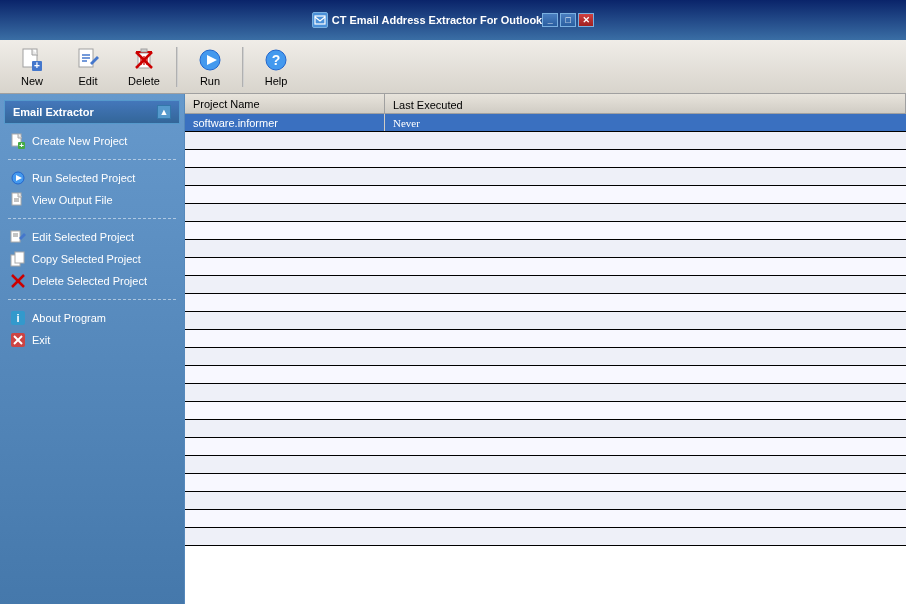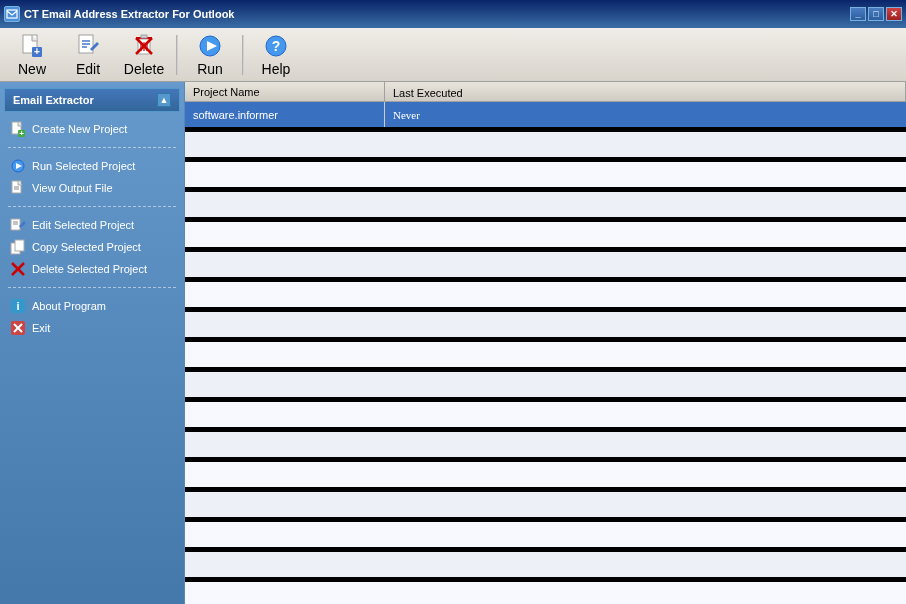--- a/index.html
+++ b/index.html
@@ -1,24 +1,24 @@
 <!DOCTYPE html>
 <html><head>
   <meta charset="utf-8">
   <style>
     * { margin: 0; padding: 0; box-sizing: border-box; }
     body { font-family: 'Tahoma', 'Arial', sans-serif; font-size: 11px; background: #d4d0c8; width: 906px; height: 604px; overflow: hidden; }
 
     
     .title-bar {
       background: linear-gradient(to bottom, #0a246a, #3a6ea5);
-      height: 28px;
-      display: flex;
-      align-items: center;
-      justify-content: space-between;
+      height: 40px;
+      display: flex;
+      align-items: center;
+      justify-content: center;
       padding: 0 4px;
       color: white;
       font-size: 11px;
       font-weight: bold;
       user-select: none;
     }
     .title-bar-left {
       display: flex;
       align-items: center;
       gap: 4px;
@@ -64,21 +64,21 @@
       cursor: pointer;
       border-radius: 2px;
       padding: 2px;
       gap: 2px;
     }
     .toolbar-icon {
       width: 28px; height: 28px;
       display: flex; align-items: center; justify-content: center;
     }
     .toolbar-label {
-      font-size: 14px;
+      font-size: 11px;
       color: #000;
     }
     .separator-v {
       width: 2px;
       height: 40px;
       background: linear-gradient(to right, #a0a0a0, #e0e0e0);
       margin: 0 2px;
     }
 
     
@@ -164,23 +164,23 @@
     }
     .col-name { width: 200px; text-align: right; }
     .col-executed { flex: 1; align-items: flex-end; }
 
     .table-body {
       flex: 1;
       overflow-y: auto;
     }
     .table-row {
       display: flex;
-      height: 30px;
-      align-items: center;
-      border-bottom: 5px solid #000000;
+      height: 18px;
+      align-items: center;
+      border-bottom: 1px solid #000000;
     }
     .table-row:nth-child(odd) { background: #f8f8ff; }
     .table-row:nth-child(even) { background: #eef0f8; }
     .table-row.selected { background: #3a70c0; color: white; }
     .table-cell {
       padding: 0 8px;
       font-size: 11px;
       display: flex;
       align-items: center;
       height: 100%;

